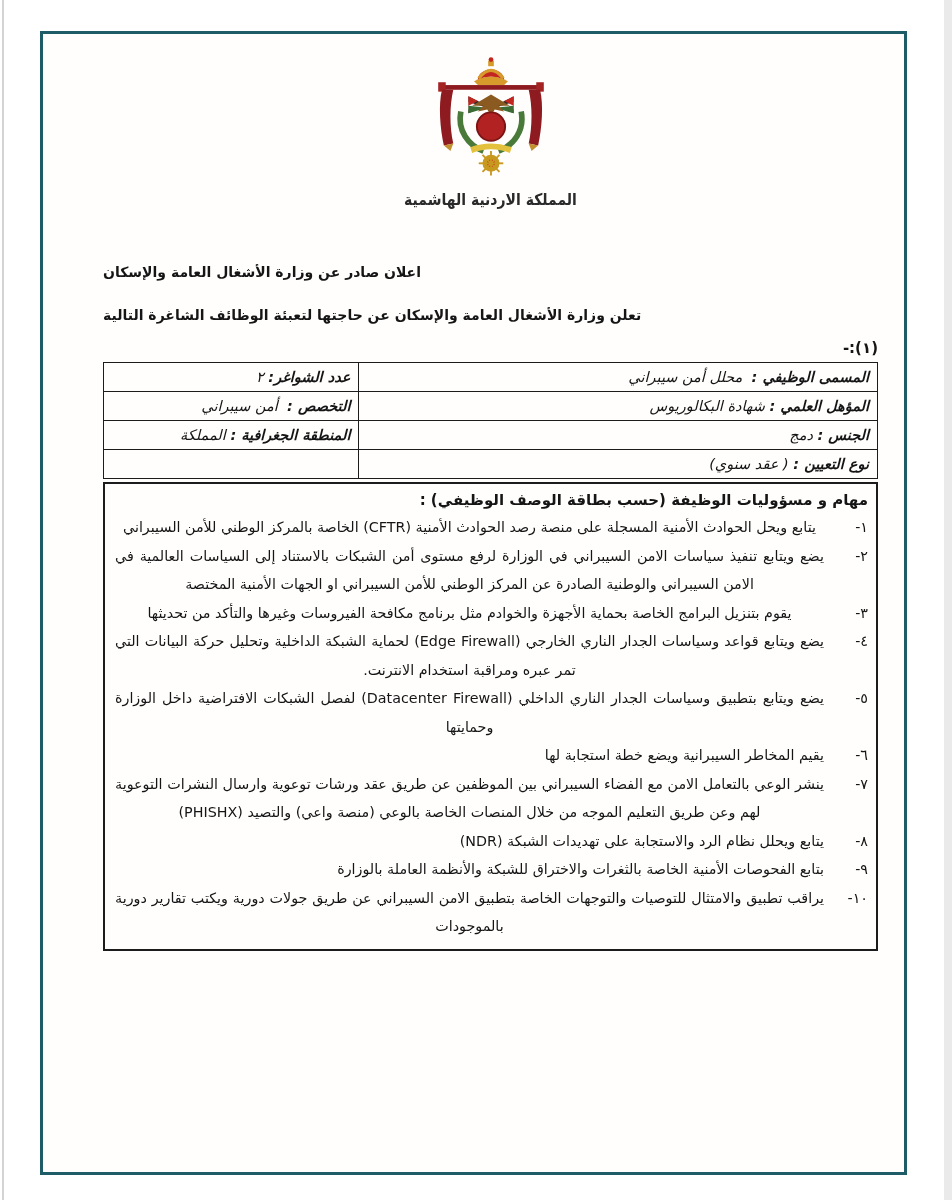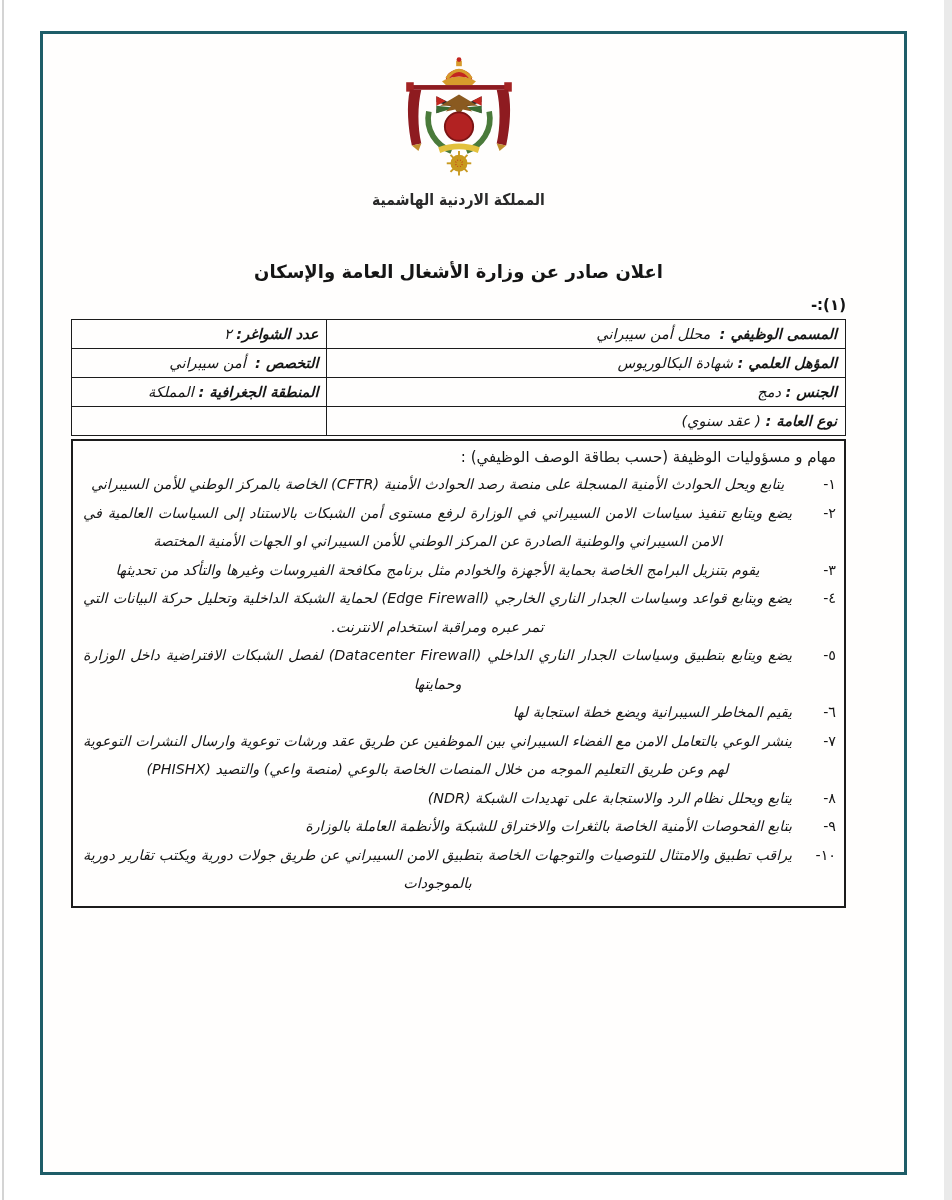--- a/index.html
+++ b/index.html
@@ -6,31 +6,31 @@
   body{
     width:952px;height:1200px;position:relative;background:#ffffff;
     font-family:"DejaVu Sans",sans-serif;color:#151515;overflow:hidden;
   }
   .edge-left{position:absolute;left:2px;top:0;width:2px;height:1200px;background:#d4d4d4;}
   .edge-right{position:absolute;right:0;top:0;width:8px;height:1200px;background:#eaeaea;}
   .frame{
     position:absolute;left:40px;top:31px;width:867px;height:1144px;
     border:3px solid #1e5d68;background:#fffefd;box-sizing:border-box;
   }
-  .content{position:absolute;left:71px;top:31px;width:775px;}
+  .content{position:absolute;left:103px;top:31px;width:775px;}
 
   
   .emblem-wrap{text-align:center;margin-top:22px;}
   .kingdom-name{
     text-align:center;font-weight:bold;font-size:14px;letter-spacing:-1px;
     margin-top:2px;color:#2a2a2a;transform:scaleY(1.15);
   }
 
   
-  .h{direction:rtl;text-align:center;font-weight:bold;font-size:18px;line-height:22px;}
+  .h{direction:rtl;text-align:left;font-weight:bold;font-size:14px;line-height:22px;}
   .h1{margin-top:54px;}
   .h2{margin-top:21px;}
   .h3{margin-top:19px;}
 
   .ref-marker{direction:rtl;text-align:right;font-weight:bold;font-size:15px;margin-top:13px;padding-left:4px;}
 
   
   table.job{
     direction:rtl;width:100%;border-collapse:collapse;margin-top:5px;
     font-size:14.5px;
@@ -42,24 +42,24 @@
   }
   td.main-cell{width:67%;}
   td.side-cell{width:33%;}
   .lbl{font-weight:bold;}
 
   
   .duties-box{
     direction:rtl;border:2px solid #1c1c1c;margin-top:3px;
     padding:3px 8px 8px 10px;box-sizing:border-box;
   }
-  .duties-header{font-weight:normal;font-size:15px;line-height:26px;text-align:right;}
+  .duties-header{font-weight:bold;font-size:15px;line-height:26px;text-align:right;}
   .duty{display:flex;font-size:14.3px;line-height:28.5px;}
   .duty-num{width:44px;flex-shrink:0;text-align:right;padding-left:6px;box-sizing:border-box;}
-  .duty-text{flex:1;text-align:justify;text-align-last:center;font-style:italic;}
+  .duty-text{flex:1;text-align:justify;text-align-last:center;}
   .duty.single .duty-text{text-align:center;text-align-last:right;}
 </style>
 </head>
 <body>
 
 <div class="edge-left"></div>
 <div class="edge-right"></div>
 <div class="frame"></div>
 
 <div class="content">
@@ -106,39 +106,40 @@
         <line x1="70" y1="104" x2="70" y2="130"></line>
         <line x1="57" y1="117" x2="83" y2="117"></line>
         <line x1="61" y1="108" x2="79" y2="126"></line>
         <line x1="79" y1="108" x2="61" y2="126"></line>
       </g>
     </svg>
     <div class="kingdom-name">المملكة الاردنية الهاشمية</div>
   </div>
 
   <div class="h h1">اعلان صادر عن وزارة الأشغال العامة والإسكان</div>
+  <div class="h h2">تعلن وزارة الأشغال العامة والإسكان عن حاجتها لتعبئة الوظائف الشاغرة التالية</div>
 
   <div class="ref-marker">(١):-</div>
 
   <table class="job">
     <tbody>
       <tr>
         <td class="main-cell"><span class="lbl">المسمى الوظيفي :</span>&nbsp; <span>محلل أمن سيبراني</span></td>
         <td class="side-cell"><span class="lbl">عدد الشواغر:</span> <span>٢</span></td>
       </tr>
       <tr>
         <td class="main-cell"><span class="lbl">المؤهل العلمي :</span> <span>شهادة البكالوريوس</span></td>
         <td class="side-cell"><span class="lbl">التخصص :</span>&nbsp; <span>أمن سيبراني</span></td>
       </tr>
       <tr>
         <td class="main-cell"><span class="lbl">الجنس :</span> <span>دمج</span></td>
         <td class="side-cell"><span class="lbl">المنطقة الجغرافية :</span> <span>المملكة</span></td>
       </tr>
       <tr>
-        <td class="main-cell"><span class="lbl">نوع العامة :</span> <span>( عقد سنوي)</span></td>
+        <td class="main-cell"><span class="lbl">نوع التعيين :</span> <span>( عقد سنوي)</span></td>
         <td class="side-cell"></td>
       </tr>
     </tbody>
   </table>
 
   <div class="duties-box">
     <div class="duties-header">مهام و مسؤوليات الوظيفة (حسب بطاقة الوصف الوظيفي) :</div>
 
     <div class="duty">
       <span class="duty-num">١-</span>

